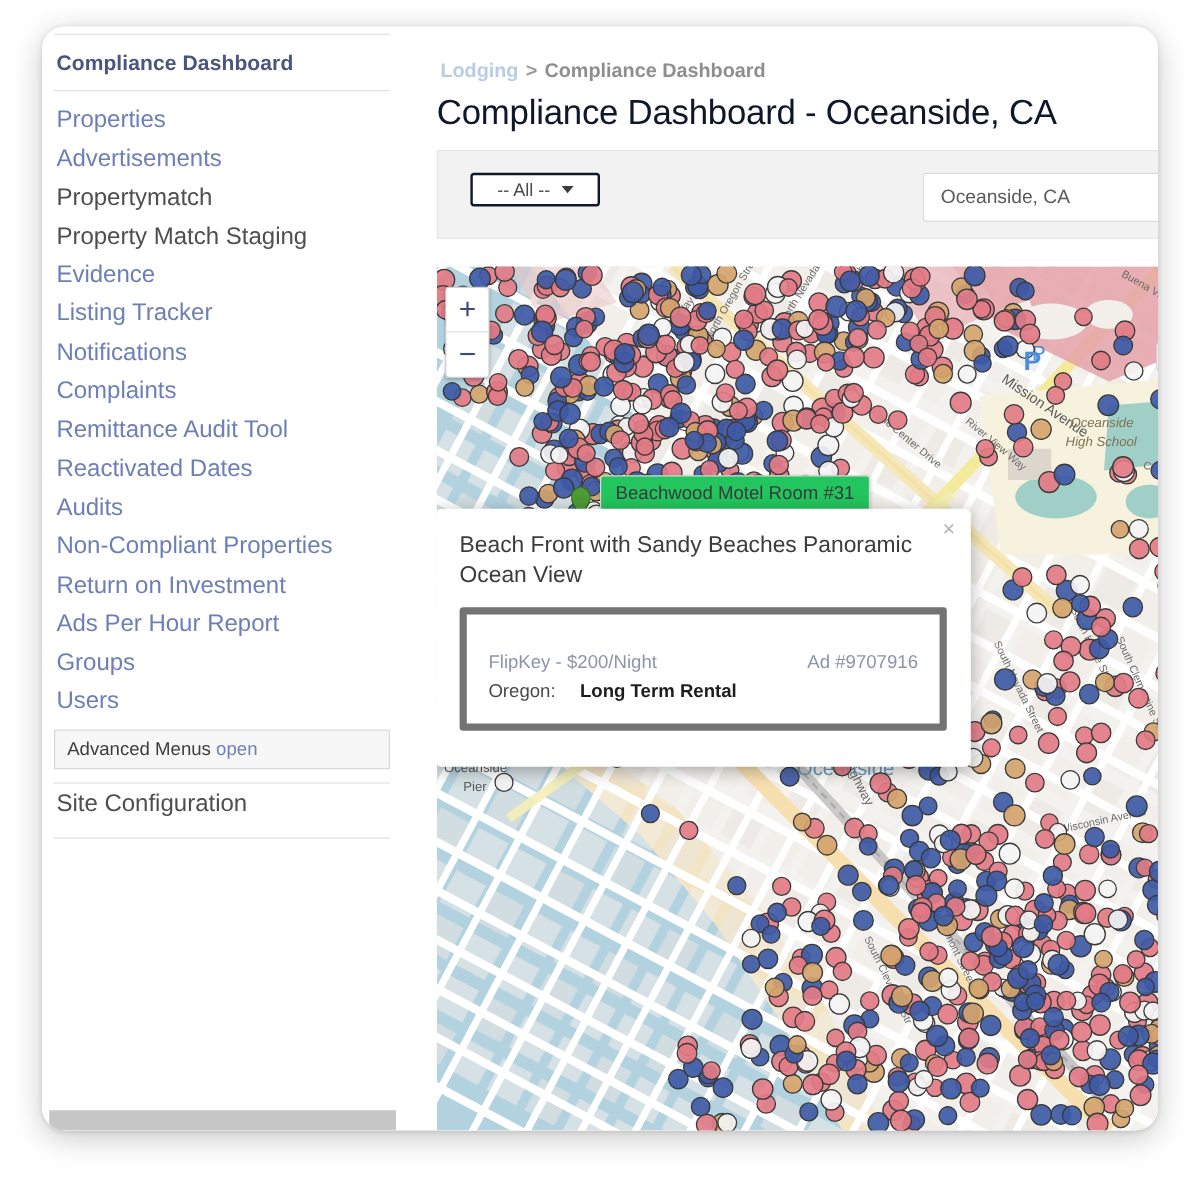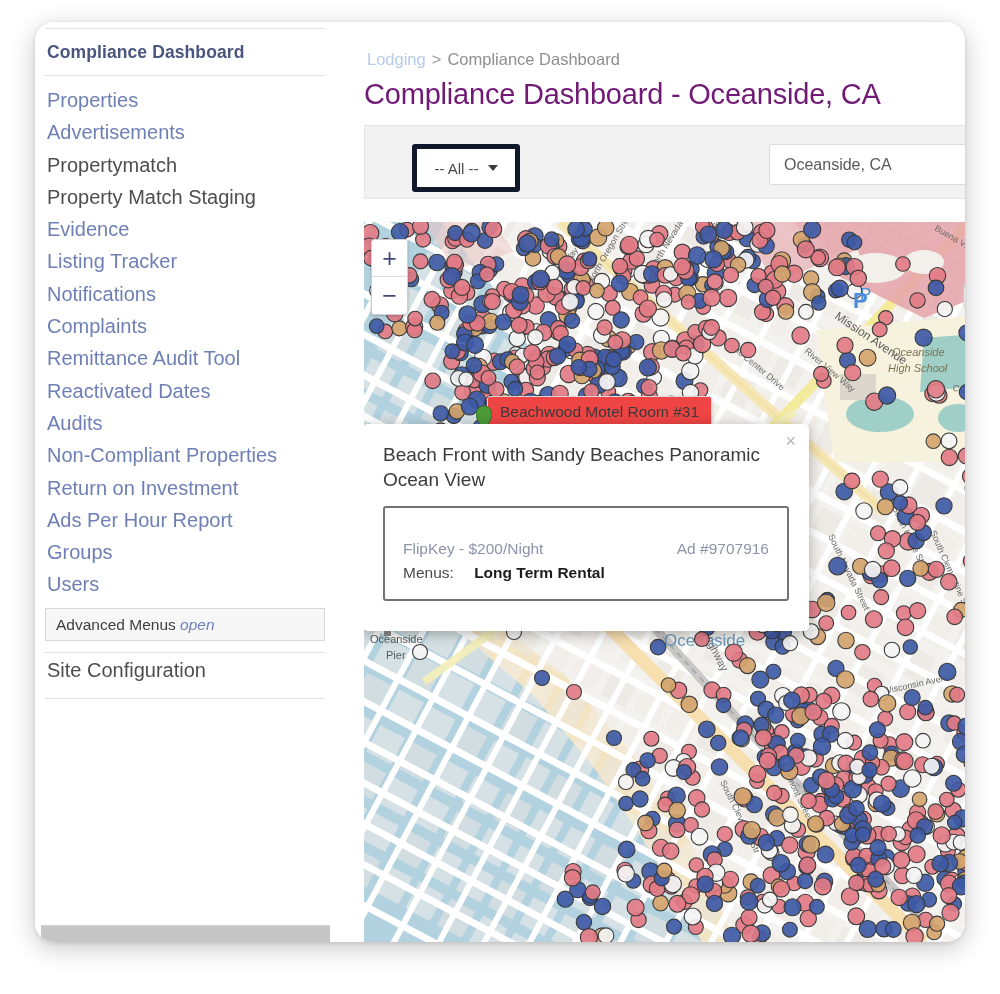--- a/index.html
+++ b/index.html
@@ -75,21 +75,21 @@
     border: 1px solid #d8d8d8;
     background: #f7f7f7;
     height: 33px;
     line-height: 31px;
     font-size: 15.5px;
     color: #3d3d3d;
     padding-left: 10px;
     white-space: nowrap;
     cursor: pointer;
   }
-  #advanced-menus-box .openlink { color: #6d7fb5; font-style: italic; }
+  #advanced-menus-box .openlink { color: #6d7fb5; }
 
   .sb-divider {
     height: 1px;
     background: #e2e2e2;
     margin-top: 11px;
   }
   #site-config {
     font-size: 20px;
     color: #4e4e4e;
     line-height: 34px;
@@ -117,59 +117,59 @@
     width: 635px;
     height: 920px;
     background: #ffffff;
     overflow: hidden;
   }
   #breadcrumb {
     position: absolute;
     left: 37px; top: 28px;
     font-size: 16.5px;
     white-space: nowrap;
+    font-weight: bold;
   }
   #breadcrumb .crumb-link { color: #b8cbe8; cursor: pointer; }
   #breadcrumb .crumb-sep  { color: #9a9a9a; padding: 0 6px; }
   #breadcrumb .crumb-cur  { color: #8e8e8e; }
 
   #page-title {
     position: absolute;
     left: 34px; top: 56px;
     font-size: 29px;
-    color: #701a75;
+    color: #0f172a;
     font-weight: normal;
     white-space: nowrap;
     letter-spacing: -0.2px;
   }
 
   
   #filter-bar {
     position: absolute;
     left: 34px; top: 103px;
     width: 625px;
     height: 74px;
     background: #f2f2f2;
     border: 1px solid #e6e6e6;
   }
   #status-select {
     position: absolute;
     left: 27px; top: 18px;
-    width: 108px; height: 48px;
+    width: 108px; height: 28px;
     background: #ffffff;
-    border: 5px solid #0f172a;
+    border: 2px solid #0f172a;
     border-radius: 3px;
     font-size: 15px;
     color: #4b4b4b;
     display: flex;
     align-items: center;
     justify-content: center;
     gap: 9px;
     cursor: pointer;
-    margin-left: 20px;
   }
   #status-select .caret {
     width: 0; height: 0;
     border-left: 5px solid transparent;
     border-right: 5px solid transparent;
     border-top: 6px solid #3c3c3c;
   }
   #location-input {
     position: absolute;
     left: 404px; top: 18px;
@@ -216,22 +216,22 @@
     color: #3d4a7a;
     cursor: pointer;
     user-select: none;
     font-family: "Liberation Sans", sans-serif;
   }
   #zoom-in { border-bottom: 1px solid #e0e0e0; }
 
   
   #marker-tooltip {
     position: absolute;
-    left: 123px; top: 174px;
-    background: #ef4444;
+    left: 136px; top: 174px;
+    background: #22c55e;
     border: 1px solid #d8d8d8;
     border-radius: 3px;
     padding: 6px 12px 7px 12px;
     font-size: 15.5px;
     color: #3a3a3a;
     white-space: nowrap;
     box-shadow: 0 1px 3px rgba(0,0,0,0.18);
     z-index: 45;
   }
 
@@ -265,21 +265,21 @@
   }
   #popup-title {
     font-size: 19px;
     color: #3c3c3c;
     line-height: 25px;
     padding-right: 22px;
     font-weight: normal;
   }
   #popup-detail {
     margin-top: 14px;
-    border: 2px solid #737373;
+    border: 6px solid #737373;
     border-radius: 3px;
     padding: 13px 18px 14px 18px;
   }
   .pd-row {
     display: flex;
     justify-content: space-between;
     align-items: baseline;
     font-size: 15.5px;
     line-height: 24px;
   }
@@ -1957,21 +1957,21 @@
       <div id="info-popup">
         <div id="popup-close">×</div>
         <div id="popup-title">Beach Front with Sandy Beaches Panoramic Ocean View</div>
         <div id="popup-detail">
           <div class="pd-row">
             <span class="pd-src">FlipKey - $200/Night</span>
             <span class="pd-adid">Ad #9707916</span>
           </div>
           <div class="pd-row">
             <span>
-              <span class="pd-status-label">Menus:</span>
+              <span class="pd-status-label">Oregon:</span>
               <span class="pd-status-value">Long Term Rental</span>
             </span>
           </div>
         </div>
       </div>
     </div>
 
   </section>
 </div>
 

